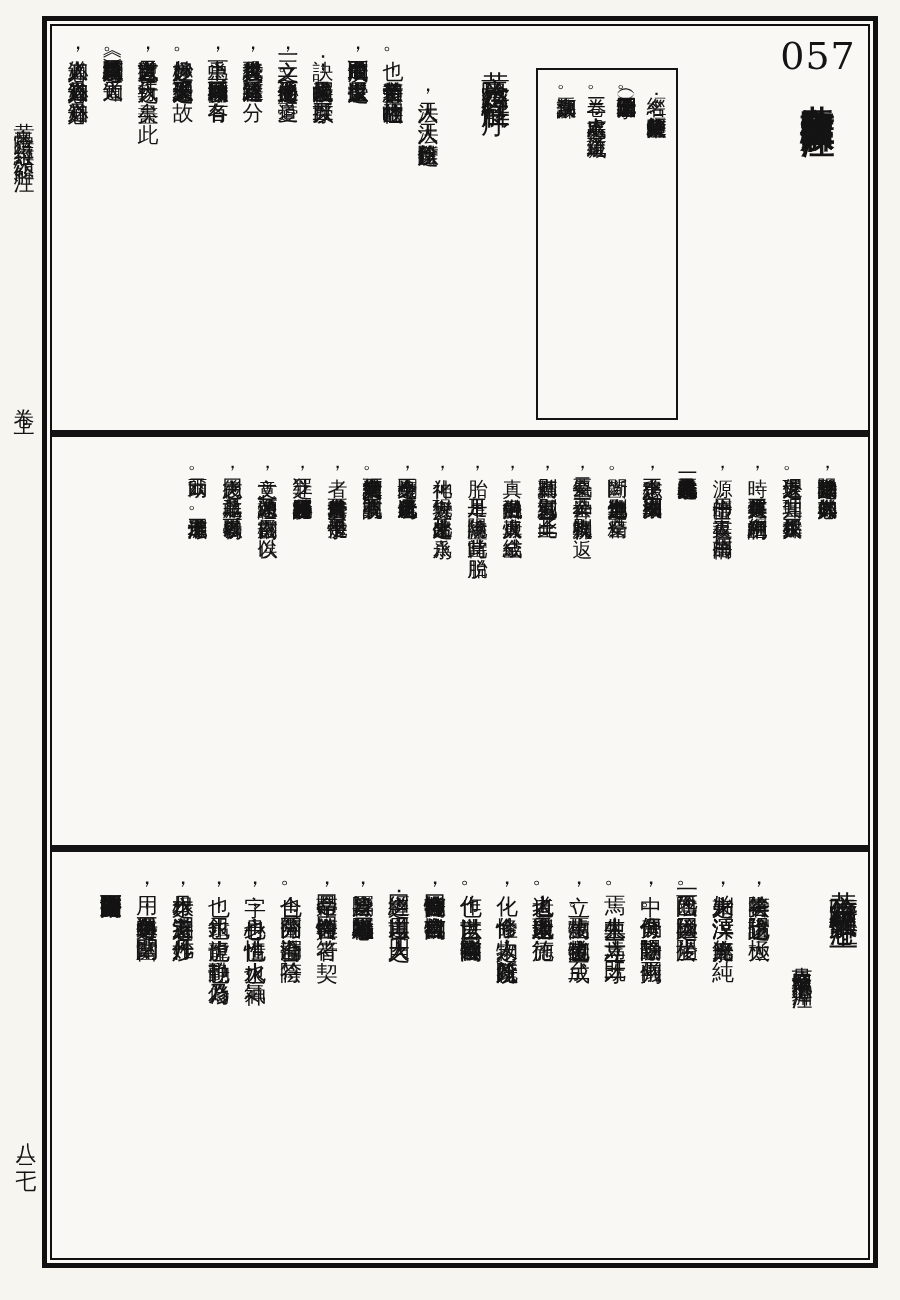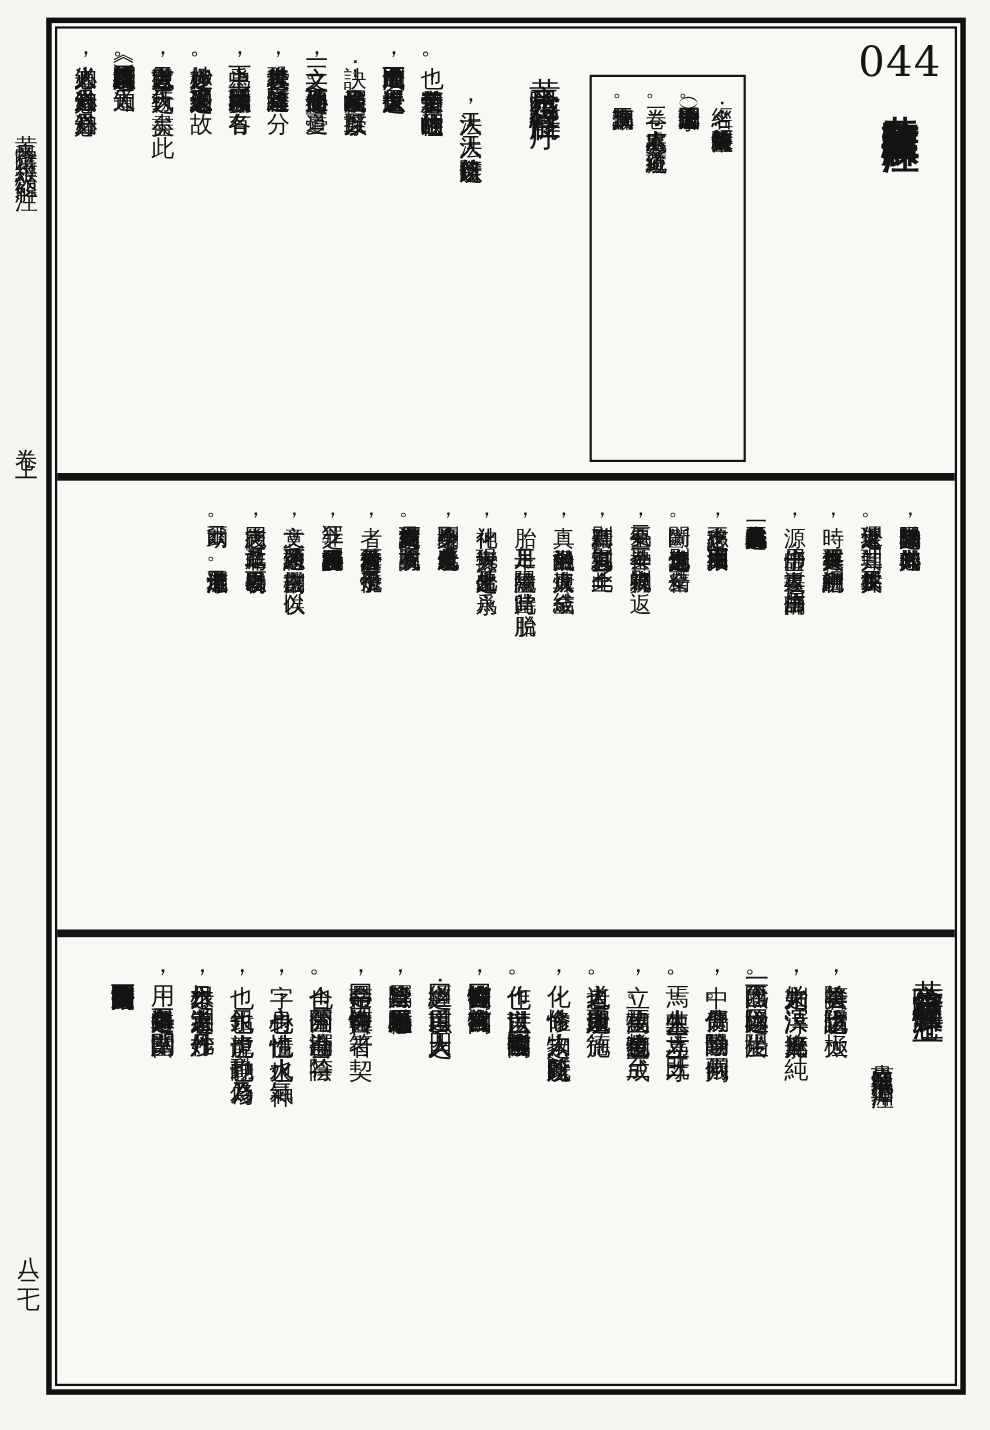--- a/index.html
+++ b/index.html
@@ -86,21 +86,21 @@
   <div class="margin-title">黄帝陰符經夾頌解注</div>
   <div class="margin-volume">卷上</div>
   <div class="margin-pagenum">八三七</div>
 </div>
 
 <div class="frame">
   <div class="inner">
 
     <div class="band band1">
       <div class="title-col">
-        <div class="serial">044</div>
+        <div class="serial">057</div>
         <div class="main-title">黄帝陰符經夾頌解注</div>
       </div>
       <div class="meta-box">
           <div class="vcol">經名：黄帝陰符經夾頌解注。</div>
           <div class="vcol">元明間道士王玠（字道淵）撰。</div>
           <div class="vcol">三卷。底本出處：《正統道藏》</div>
           <div class="vcol">洞真部玉訣類。</div>
         </div>
       <div class="vcol preface-heading">黄帝陰符經注解序</div>
       <div class="cols">

